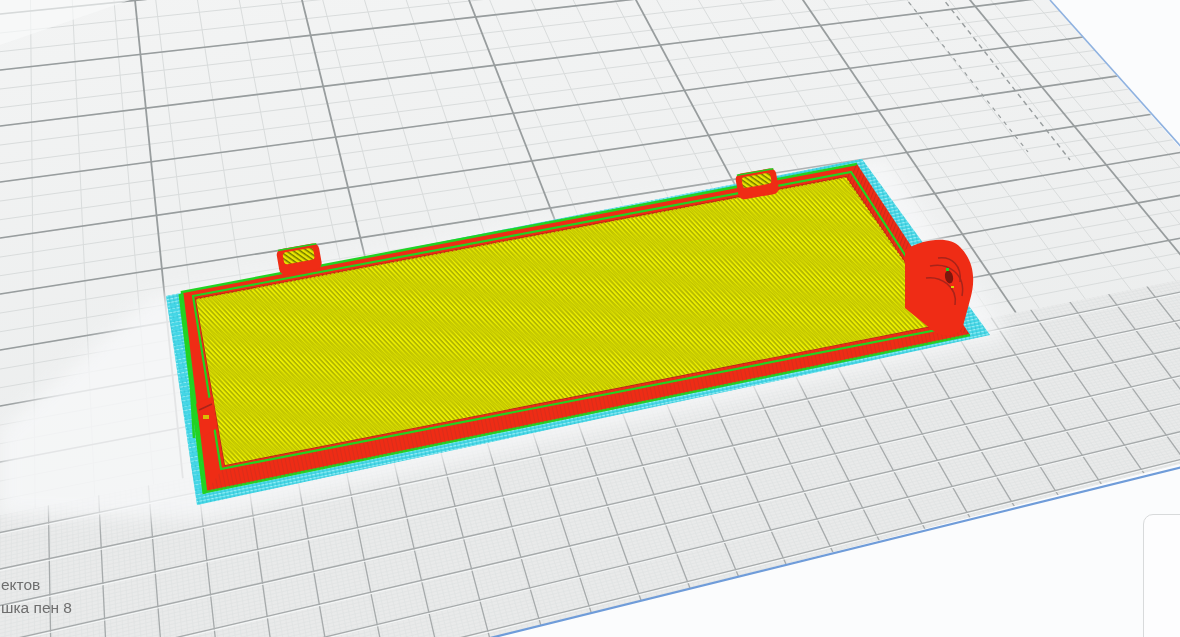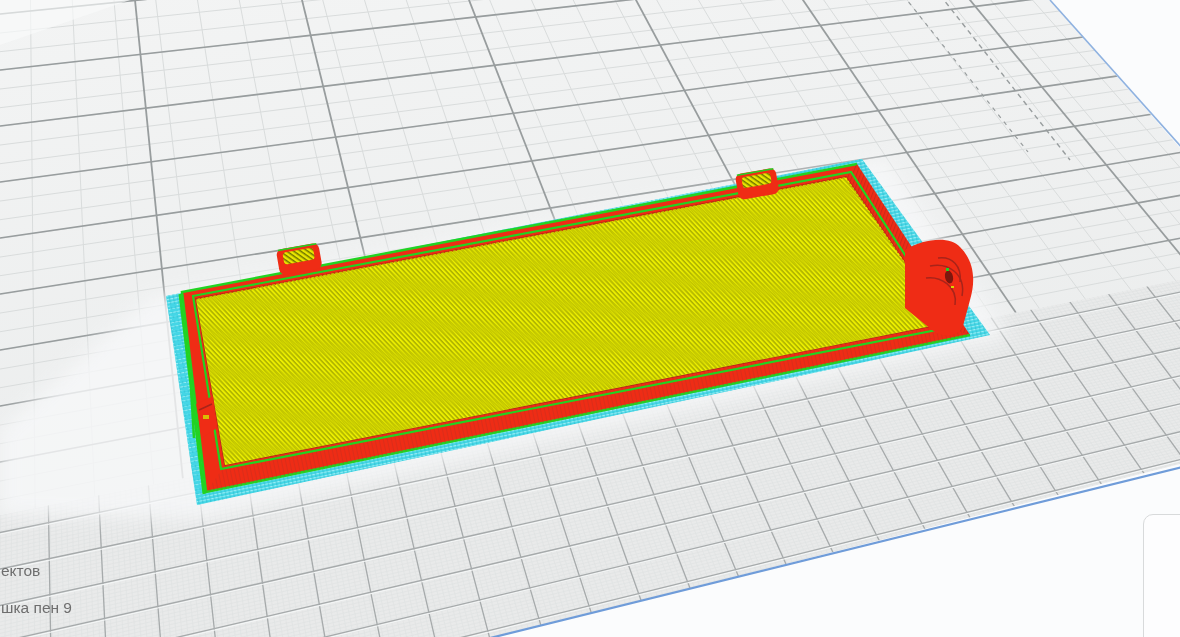--- a/index.html
+++ b/index.html
@@ -1,21 +1,21 @@
 <!DOCTYPE html>
 <html><head>
 <meta charset="utf-8">
 <style>
   html,body{margin:0;padding:0;background:#fbfcfd;}
   .viewport{position:relative;width:1180px;height:637px;overflow:hidden;
     background:#fbfcfd;font-family:"Liberation Sans",sans-serif;}
   .viewport svg{position:absolute;left:0;top:0;}
   .ovl{position:absolute;left:1px;color:#6e6e6e;font-size:15.5px;line-height:18px;
     font-family:"Liberation Sans",sans-serif;white-space:nowrap;}
-  .ovl1{top:562px;}
+  .ovl1{top:576px;}
   .ovl2{top:599px;}
   .corner-panel{position:absolute;right:-5px;bottom:-5px;width:40px;height:126px;
     background:#fdfdfe;border:1.5px solid #d8dadb;border-radius:10px 0 0 0;}
 </style>
 </head>
 <body>
 
 <div class="viewport">
   <svg id="scene" width="1180" height="637" viewBox="0 0 1180 637">
     <defs>
@@ -834,16 +834,16 @@
       <g>
         <line x1="191" y1="389" x2="194" y2="438" stroke-width="2.5" stroke="#22d322"></line>
         <polygon points="196,404 213,396 217,428 202,438" fill="#ef2c15"></polygon>
         <line x1="199" y1="410" x2="212" y2="404" stroke="#a8241a" stroke-width="1.5"></line>
         <rect x="203" y="415" width="6" height="4" fill="#d6d600" opacity="0.85"></rect>
       </g>
     </g>
   </svg>
 
   <div class="ovl ovl1">ектов</div>
-  <div class="ovl ovl2">шка пен 9</div>
+  <div class="ovl ovl2">шка пен 8</div>
 
   <div class="corner-panel"></div>
 </div>
 
 </body></html>

